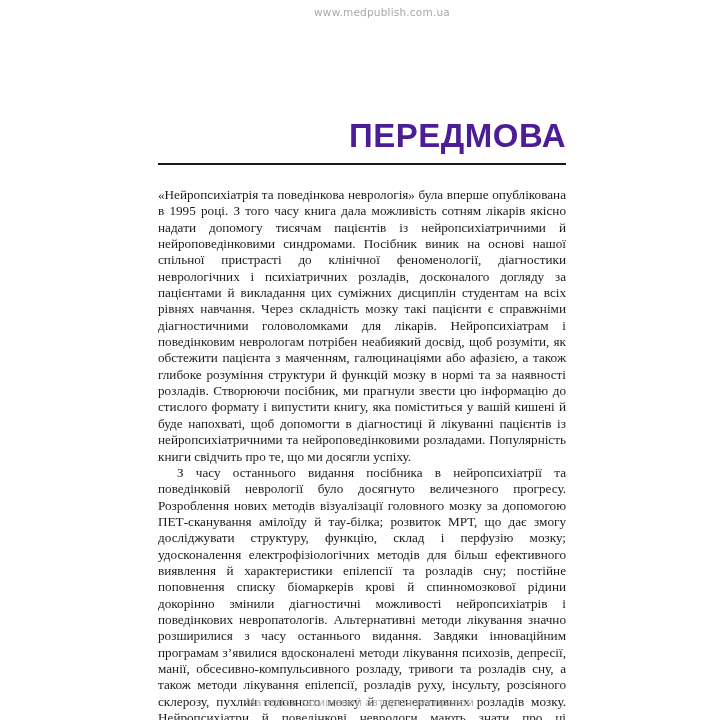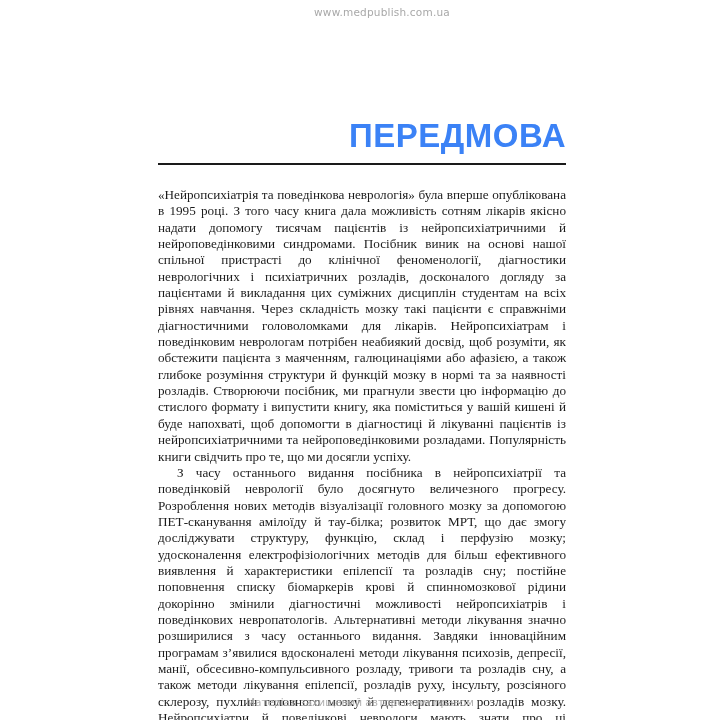--- a/index.html
+++ b/index.html
@@ -46,21 +46,21 @@
   }
 
   .chapter-title {
     margin: 0;
     padding-top: 118px;
     font-family: "Liberation Sans", sans-serif;
     font-weight: bold;
     font-size: 33px;
     line-height: 36px;
     letter-spacing: 0.5px;
-    color: #3b82f6;
+    color: #4c1d95;
     text-align: right;
   }
 
   .title-rule {
     margin-top: 9px;
     border-top: 2.2px solid #1a1a1a;
     width: 100%;
   }
 
   .body-text {

